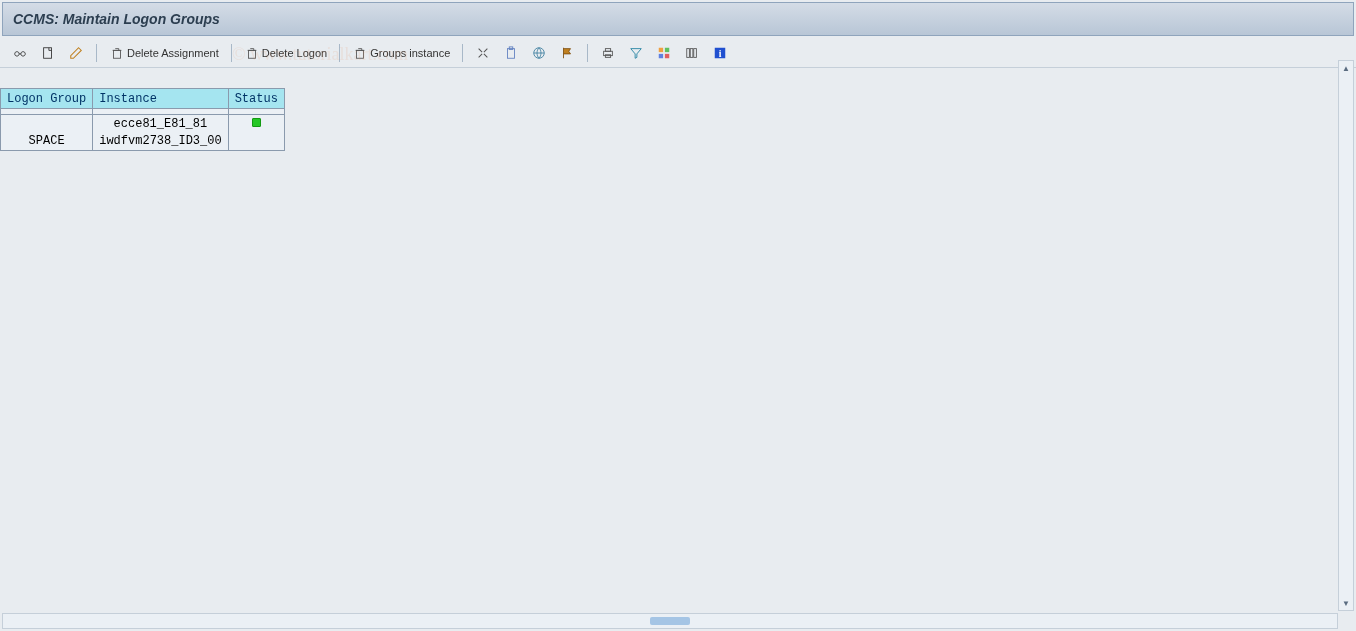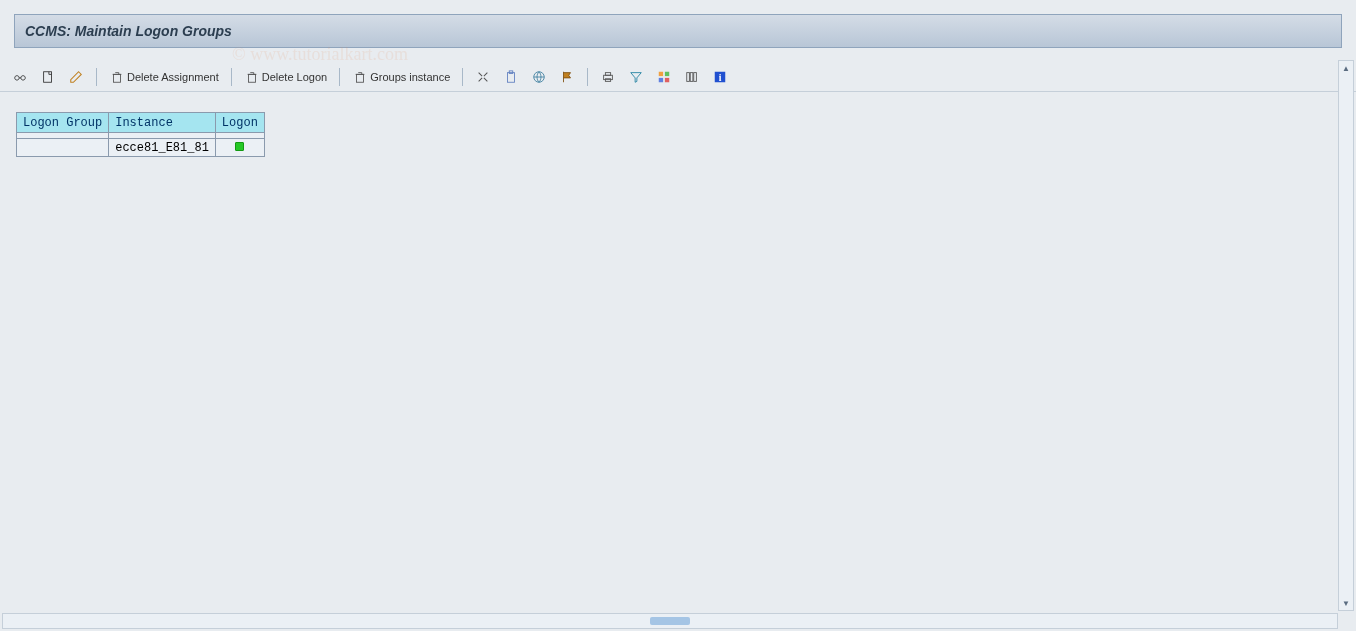--- a/index.html
+++ b/index.html
@@ -16,21 +16,21 @@
       overflow: hidden;
       position: relative;
     }
     .title-bar {
       background: linear-gradient(to bottom, #d4dce6, #b8c6d6);
       border: 1px solid #8fa4bc;
       height: 16px;
       display: flex;
       align-items: center;
       padding: 16px 10px;
-      margin: 14px;
+      margin: 2px;
     }
     .title-bar h1 {
       font-size: 14px;
       font-weight: bold;
       font-style: italic;
       color: #2c3e50;
     }
     .toolbar {
       height: 30px;
       display: flex;
@@ -61,21 +61,21 @@
       color: #333;
     }
     .toolbar-sep {
       width: 1px;
       height: 18px;
       background: #a8b8c8;
       margin: 0 4px;
     }
     .content-area {
       position: relative;
-      padding: 20px 16px;
+      padding: 20px 0;
       height: calc(100% - 80px);
     }
     .data-table {
       border-collapse: collapse;
       border: 1px solid #8a9aad;
     }
     .data-table th {
       background: #a5e5f0;
       color: #003366;
       font-weight: normal;
@@ -307,36 +307,41 @@
 </div>
 
 <div class="watermark">© www.tutorialkart.com</div>
 
 <div class="content-area">
   <table class="data-table">
     <thead>
       <tr>
         <th>Logon Group</th>
         <th>Instance</th>
-        <th>Logon</th>
+        <th>Status</th>
       </tr>
     </thead>
     <tbody>
       <tr class="separator-row">
           <td></td>
           <td></td>
           <td></td>
         </tr>
       <tr>
         <td></td>
         <td>ecce81_E81_81</td>
         <td class="status-cell">
           <span class="status-indicator"></span>
         </td>
       </tr>
+      <tr>
+        <td>SPACE</td>
+        <td>iwdfvm2738_ID3_00</td>
+        <td class="status-cell"></td>
+      </tr>
     </tbody>
   </table>
 </div>
 
 <div class="scrollbar-vert">
   <span class="scroll-arrow">▲</span>
   <span class="scroll-arrow">▼</span>
 </div>
 <div class="scrollbar-horiz">
   <span class="scroll-thumb-h"></span>

